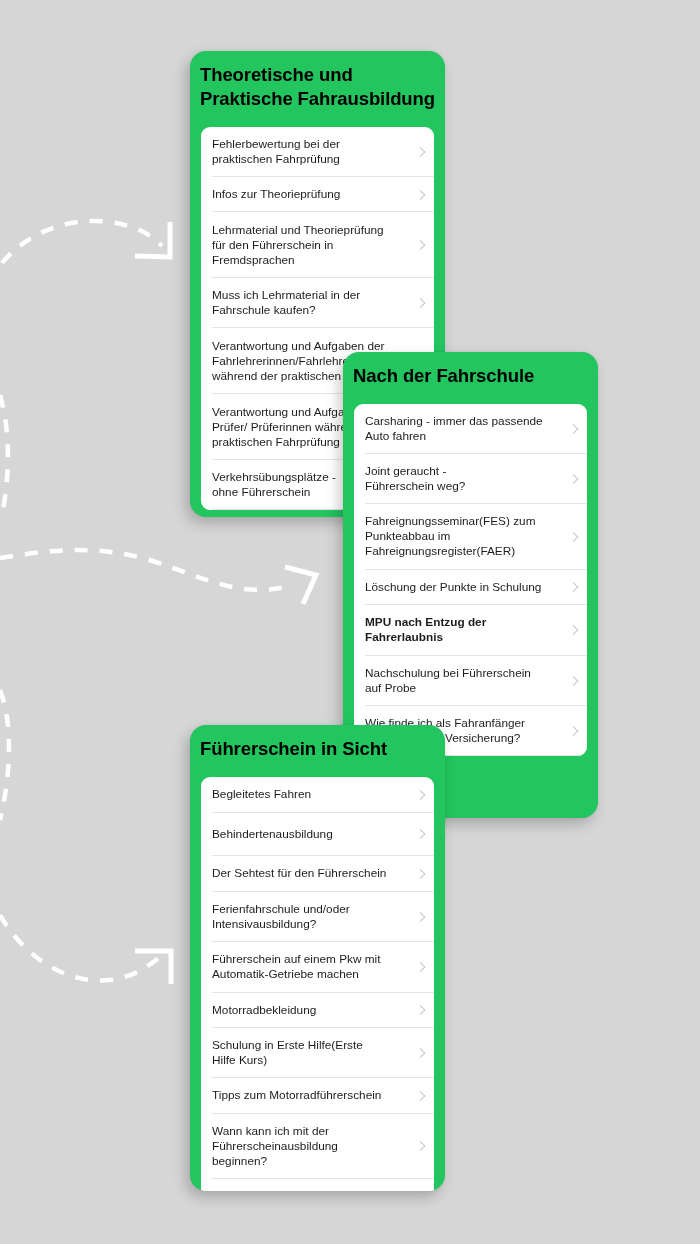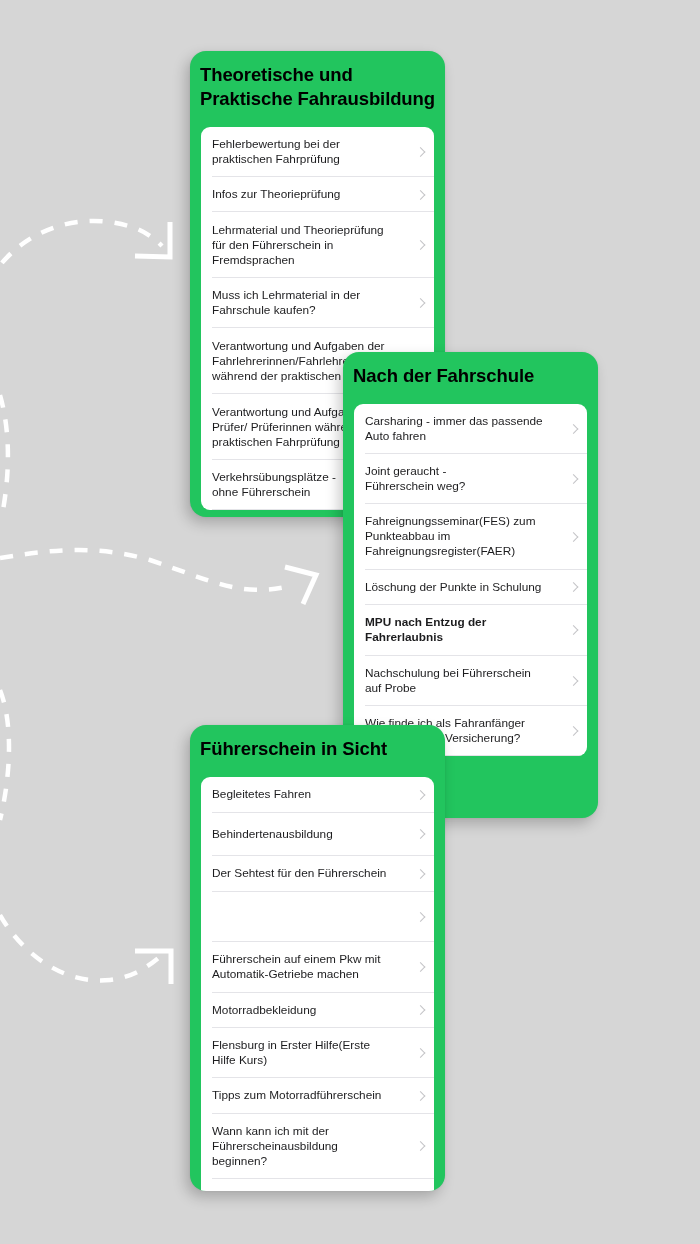--- a/index.html
+++ b/index.html
@@ -181,33 +181,35 @@
       </div>
     <div class="row" style="height:43px;">
         <span class="label">Behindertenausbildung</span>
         <span class="chev"></span>
       </div>
     <div class="row" style="height:36px;">
         <span class="label">Der Sehtest für den Führerschein</span>
         <span class="chev"></span>
       </div>
     <div class="row" style="height:50px;">
+        <span class="label">Ferienfahrschule und/oder
+Intensivausbildung?</span>
         <span class="chev"></span>
       </div>
     <div class="row" style="height:51px;">
         <span class="label">Führerschein auf einem Pkw mit
 Automatik-Getriebe machen</span>
         <span class="chev"></span>
       </div>
     <div class="row" style="height:35px;">
         <span class="label">Motorradbekleidung</span>
         <span class="chev"></span>
       </div>
     <div class="row" style="height:50px;">
-        <span class="label">Flensburg in Erster Hilfe(Erste
+        <span class="label">Schulung in Erste Hilfe(Erste
 Hilfe Kurs)</span>
         <span class="chev"></span>
       </div>
     <div class="row" style="height:36px;">
         <span class="label">Tipps zum Motorradführerschein</span>
         <span class="chev"></span>
       </div>
     <div class="row" style="height:65px;">
         <span class="label">Wann kann ich mit der
 Führerscheinausbildung

